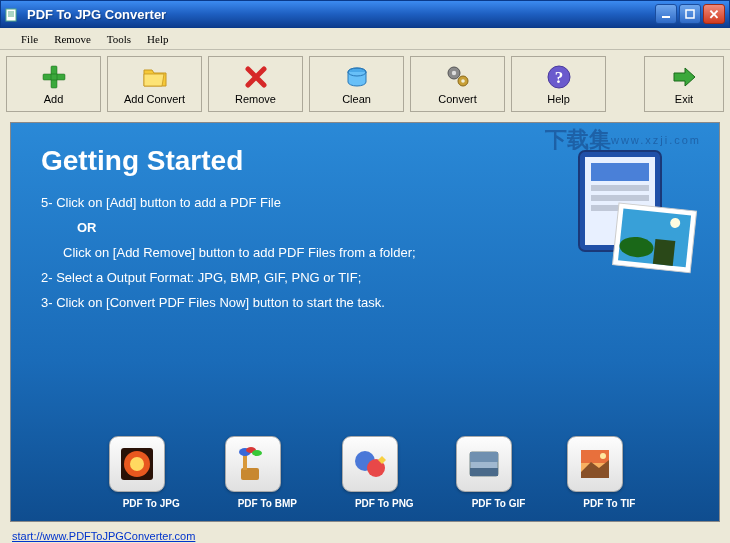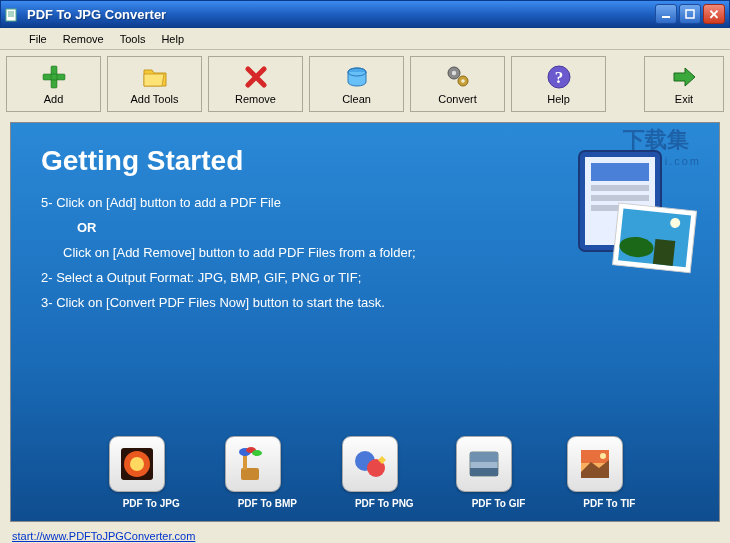--- a/index.html
+++ b/index.html
@@ -58,21 +58,22 @@
   background: linear-gradient(to bottom, #f08a7a, #d03a1f);
   border-color: #a02a15;
   font-size: 13px;
 }
 .menubar {
   height: 22px;
   background: #ece9d8;
   border-bottom: 1px solid #c0beb0;
   display: flex;
   align-items: center;
-  padding: 0 21px;
+  padding: 0 13px;
+  font-family: Liberation Serif, serif;
 }
 .menu-item {
   padding: 2px 8px;
   cursor: pointer;
   font-size: 11px;
 }
 .toolbar {
   padding: 6px;
   display: flex;
   gap: 6px;
@@ -171,21 +172,21 @@
   text-decoration: underline;
   font-size: 11px;
   cursor: pointer;
 }
 .watermark {
   position: absolute;
   right: 18px;
   top: 2px;
   opacity: 0.28;
   display: flex;
-  flex-direction: column;
+  flex-direction: row;
   align-items: center;
   gap: 0;
 }
 .watermark-txt1 {
   font-size: 22px;
   font-weight: bold;
   color: #003;
 }
 .watermark-txt2 {
   font-size: 11px;
@@ -238,21 +239,21 @@
     </span>
     <span>Add</span>
   </div>
   <div class="tool-btn">
     <span class="tool-icon">
       <svg width="26" height="26" viewBox="0 0 26 26">
           <path d="M2 6 L10 6 L12 9 L24 9 L24 22 L2 22 Z" fill="#f5c838" stroke="#c89820" stroke-width="1"></path>
           <path d="M2 10 L22 10 L20 22 L2 22 Z" fill="#fde375" stroke="#c89820" stroke-width="0.8"></path>
         </svg>
     </span>
-    <span>Add Tools</span>
+    <span>Add Convert</span>
   </div>
   <div class="tool-btn">
     <span class="tool-icon">
       <svg width="24" height="24" viewBox="0 0 24 24">
           <path d="M4 4 L20 20 M20 4 L4 20" stroke="#d62828" stroke-width="5" stroke-linecap="round"></path>
         </svg>
     </span>
     <span>Remove</span>
   </div>
   <div class="tool-btn">

